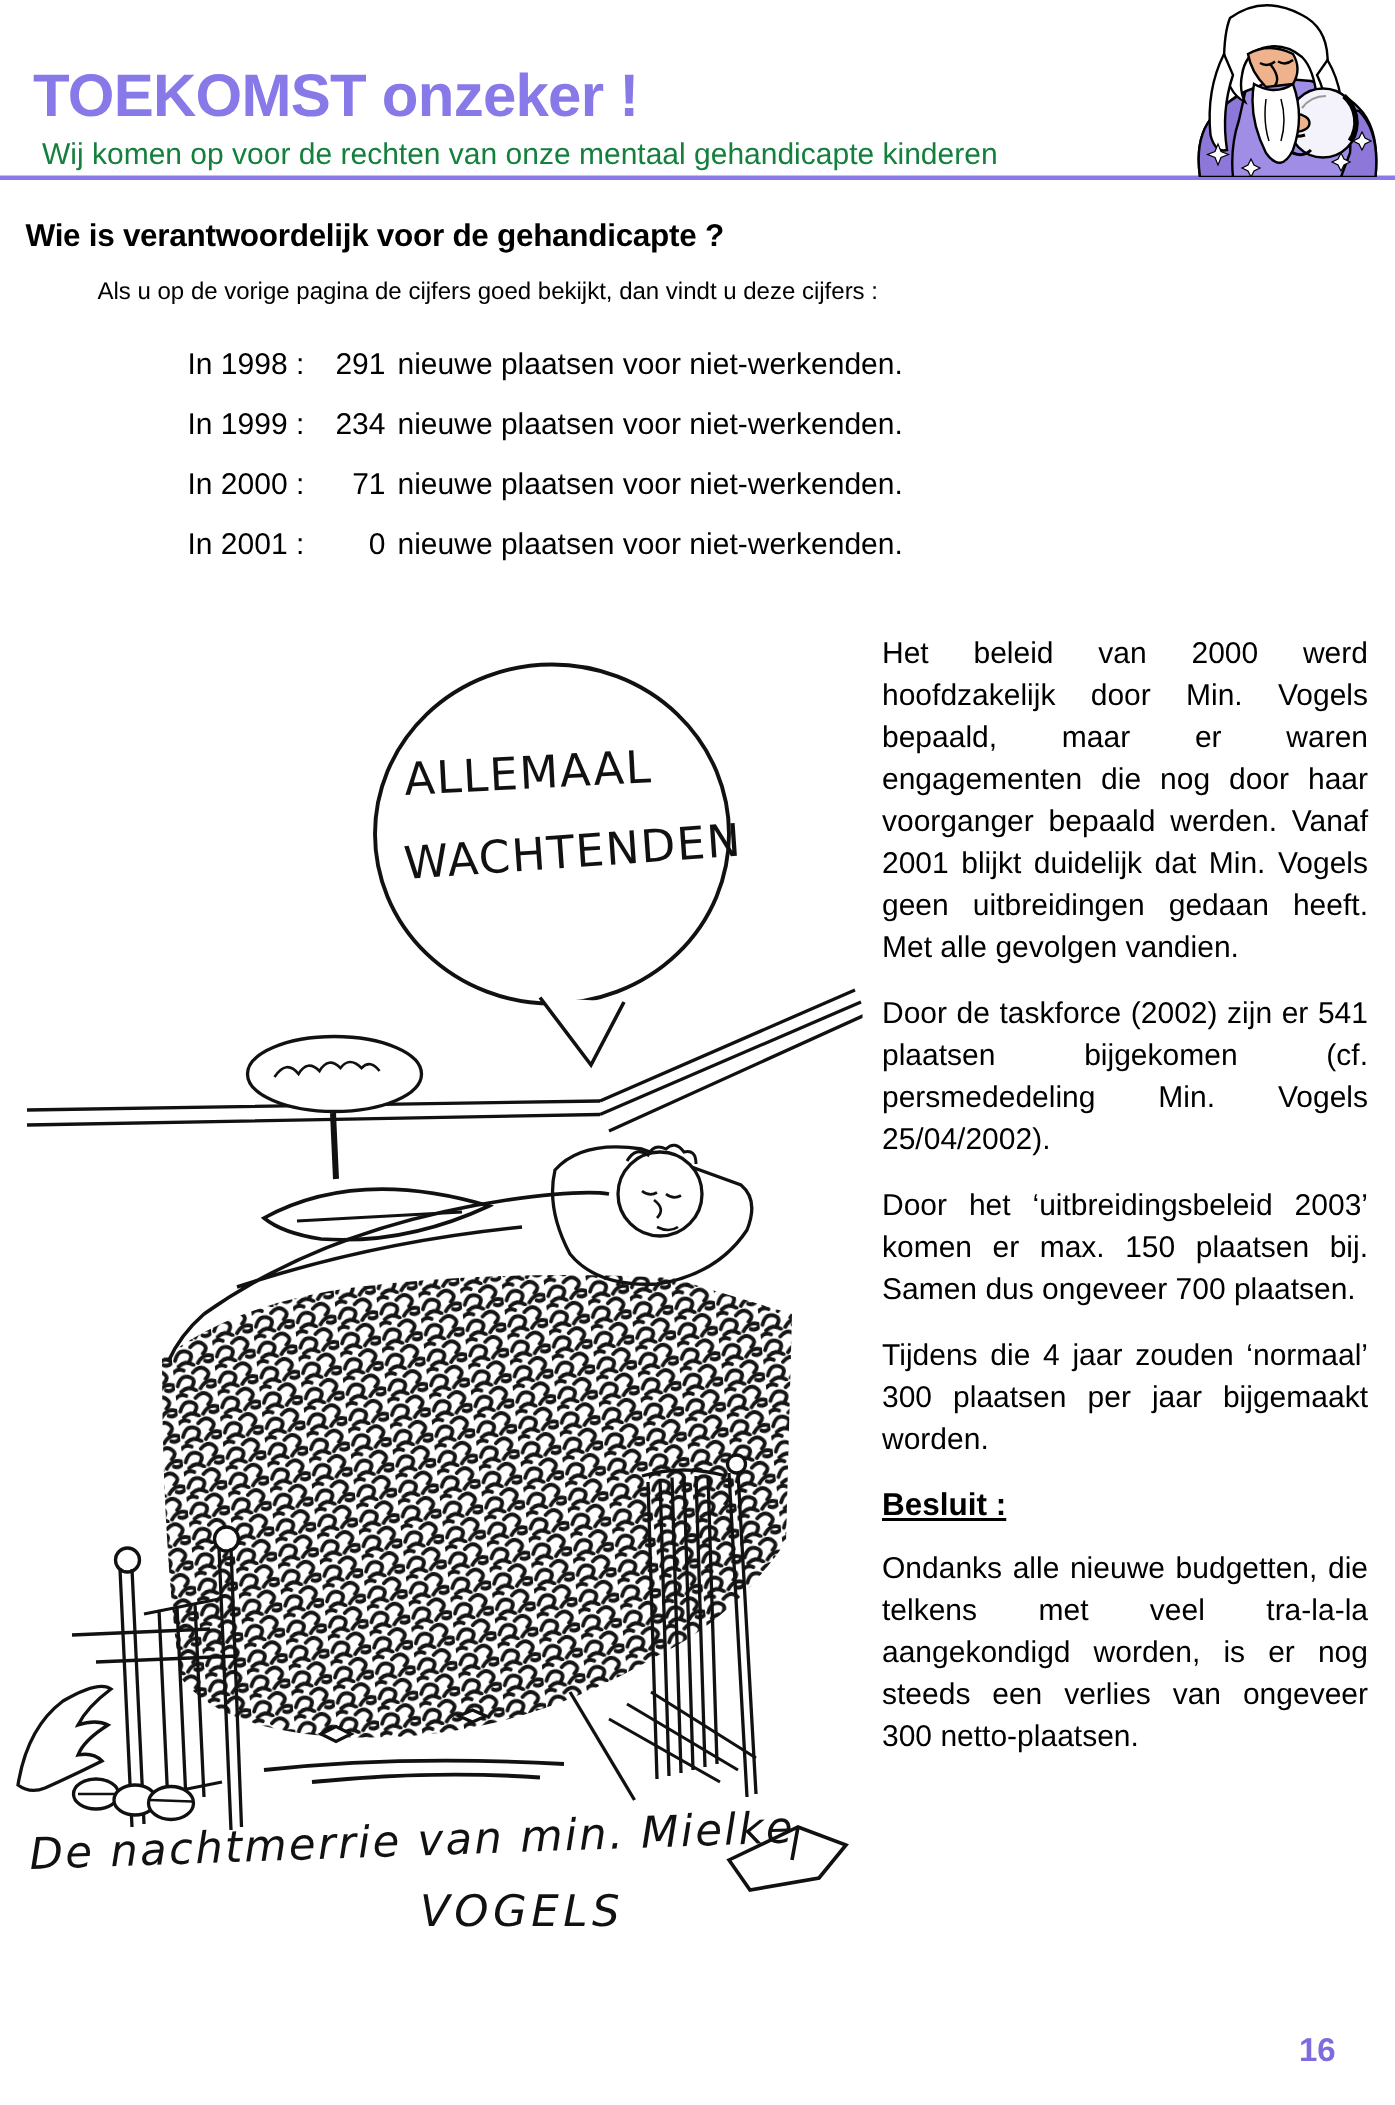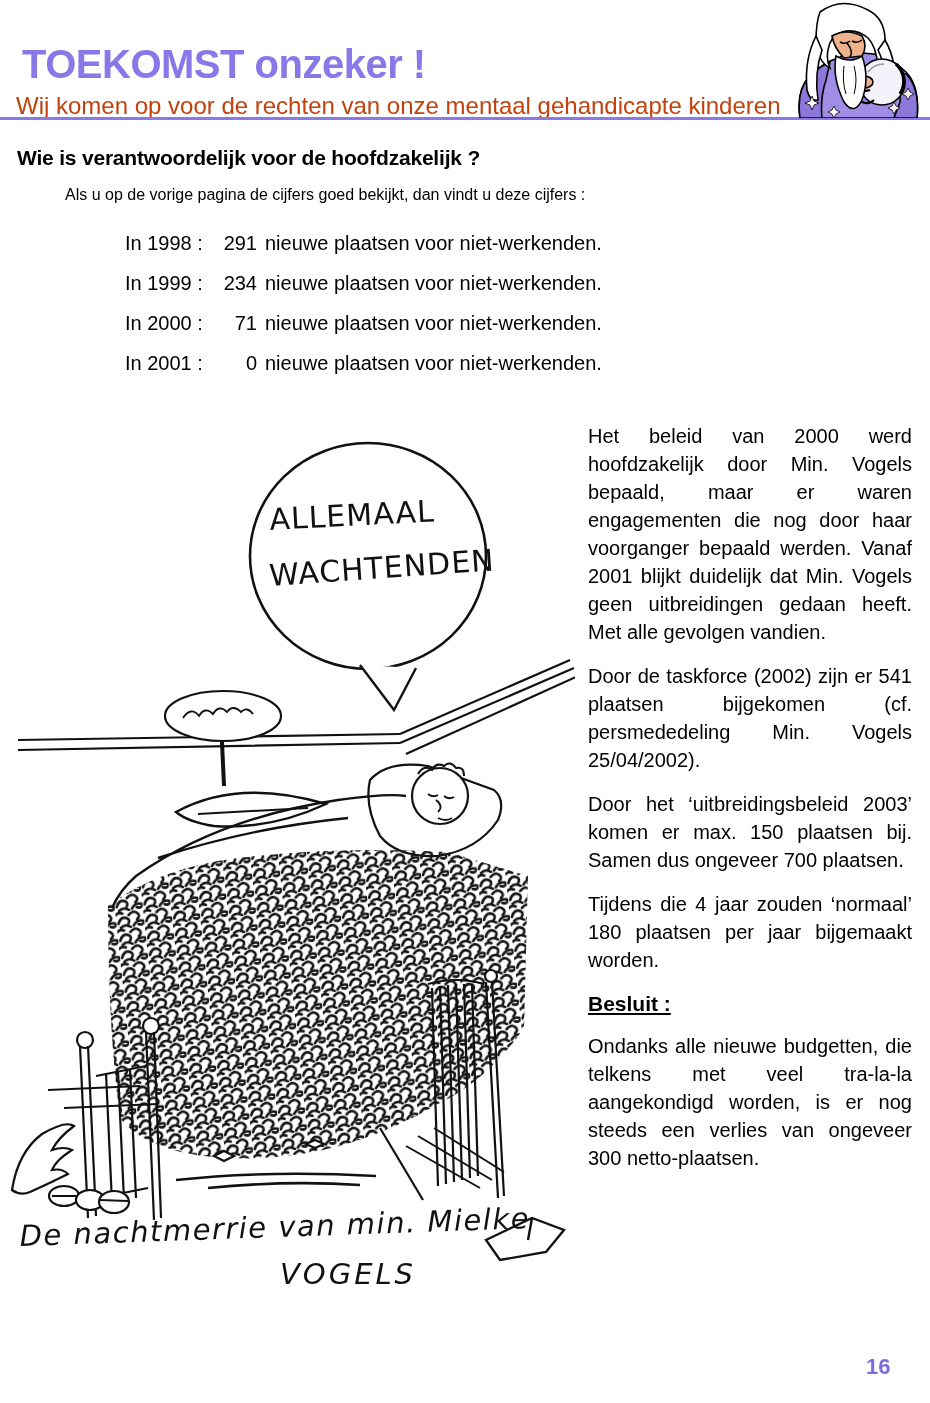--- a/index.html
+++ b/index.html
@@ -1,21 +1,21 @@
 <!DOCTYPE html>
 <html><head>
 <meta charset="utf-8">
 <style>
   html,body{margin:0;padding:0;background:#fff;}
   .page{position:relative;width:930px;height:1403px;background:#fff;overflow:hidden;
         font-family:"Liberation Sans",sans-serif;color:#000;padding-left:48px;}
   
   .hdr-title{position:absolute;left:22px;top:42px;font-size:40px;font-weight:700;
              letter-spacing:-0.5px;color:#8779e8;white-space:nowrap;}
-  .hdr-sub{position:absolute;left:16px;top:92px;font-size:24px;color:#c2410c;white-space:nowrap;}
+  .hdr-sub{position:absolute;left:28px;top:92px;font-size:20px;color:#15803d;white-space:nowrap;}
   .hdr-rule{position:absolute;left:0;top:117px;width:930px;height:3px;background:#8a7ae9;}
   .wizard{position:absolute;left:790px;top:2px;width:134px;height:116px;z-index:3;}
   
   .art-heading{position:absolute;left:17px;top:146px;font-size:21px;font-weight:700;
                letter-spacing:-0.2px;white-space:nowrap;}
   .art-intro{position:absolute;left:65px;top:186px;font-size:16px;white-space:nowrap;}
   .figures{position:absolute;left:125px;top:228px;font-size:20px;}
   .figure-row{height:40px;line-height:30px;white-space:nowrap;}
   .fig-year{display:inline-block;width:94px;}
   .fig-num{display:inline-block;width:38px;text-align:right;margin-right:8px;}
@@ -59,21 +59,21 @@
       <path d="M54,64 q-2,16 2,28 M64,64 q4,14 0,28" fill="none" stroke-width="1"></path>
       <g fill="#fff" stroke-width="0.8">
         <path d="M22,94 l2,5 5,2 -5,2 -2,5 -2,-5 -5,-2 5,-2 z"></path>
         <path d="M44,104 l2,4 4,2 -4,2 -2,4 -2,-4 -4,-2 4,-2 z"></path>
         <path d="M104,100 l2,4 4,2 -4,2 -2,4 -2,-4 -4,-2 4,-2 z"></path>
         <path d="M118,86 l2,4 4,2 -4,2 -2,4 -2,-4 -4,-2 4,-2 z"></path>
       </g>
     </g>
   </svg>
 
-  <div class="art-heading">Wie is verantwoordelijk voor de hoofdzakelijk ?</div>
+  <div class="art-heading">Wie is verantwoordelijk voor de gehandicapte ?</div>
   <div class="art-intro">Als u op de vorige pagina de cijfers goed bekijkt, dan vindt u deze cijfers :</div>
 
   <div class="figures">
     <div class="figure-row">
       <span class="fig-year">In 1998 :</span><span class="fig-num">291</span><span>nieuwe plaatsen voor niet-werkenden.</span>
     </div>
     <div class="figure-row">
       <span class="fig-year">In 1999 :</span><span class="fig-num">234</span><span>nieuwe plaatsen voor niet-werkenden.</span>
     </div>
     <div class="figure-row">
@@ -158,20 +158,20 @@
     </g>
 
     <text class="caption-text" x="12" y="818" transform="rotate(-2 12 818)" letter-spacing="1.5">De nachtmerrie van min. Mielke</text>
     <text class="caption-text" x="272" y="856" letter-spacing="3">VOGELS</text>
   </svg>
 
   <div class="rcol">
     <p>Het beleid van 2000 werd hoofdzakelijk door Min. Vogels bepaald, maar er waren engagementen die nog door haar voorganger bepaald werden. Vanaf 2001 blijkt duidelijk dat Min. Vogels geen uitbreidingen gedaan heeft. Met alle gevolgen vandien.</p>
     <p>Door de taskforce (2002) zijn er 541 plaatsen bijgekomen (cf. persmededeling Min. Vogels 25/04/2002).</p>
     <p>Door het ‘uitbreidingsbeleid 2003’ komen er max. 150 plaatsen bij. Samen dus ongeveer 700 plaatsen.</p>
-    <p>Tijdens die 4 jaar zouden ‘normaal’ 180 plaatsen per jaar bijgemaakt worden.</p>
+    <p>Tijdens die 4 jaar zouden ‘normaal’ 300 plaatsen per jaar bijgemaakt worden.</p>
     <div class="besluit">Besluit :</div>
     <p>Ondanks alle nieuwe budgetten, die telkens met veel tra-la-la aangekondigd worden, is er nog steeds een verlies van ongeveer 300 netto-plaatsen.</p>
   </div>
 
   <div class="page-num">16</div>
 
 </div>
 
 </body></html>

